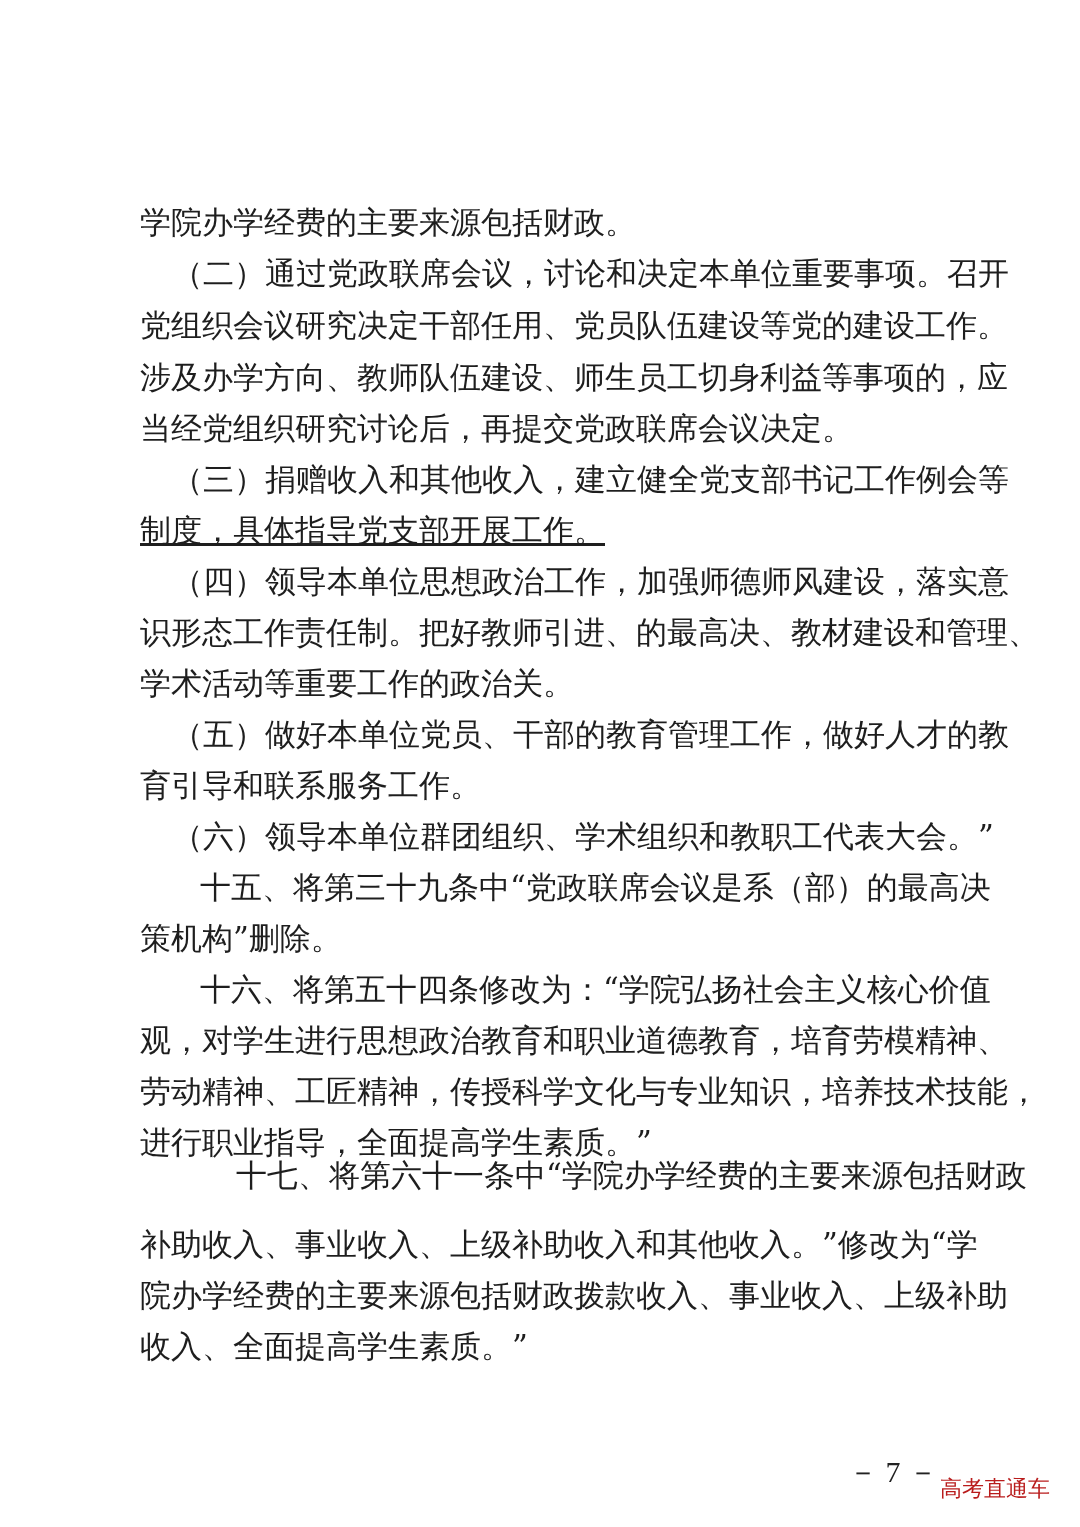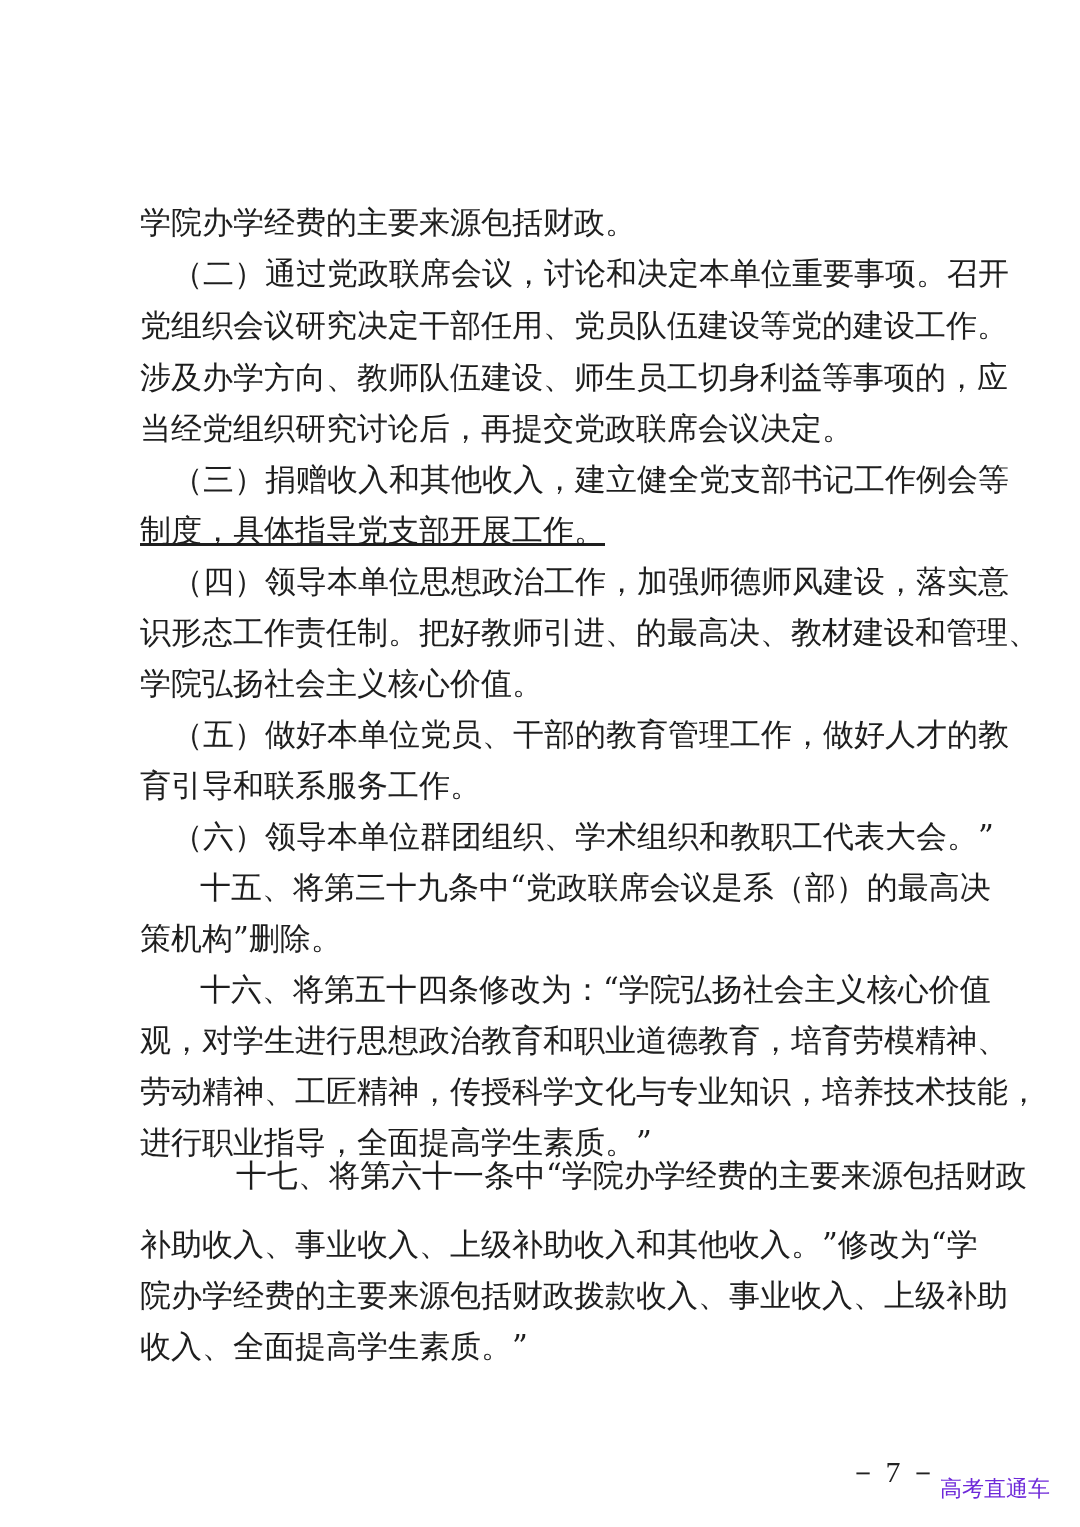--- a/index.html
+++ b/index.html
@@ -11,37 +11,37 @@
       position: absolute; left: 140px; width: 800px; font-size: 31px; line-height: 40px;
       white-space: nowrap; text-align: justify; text-align-last: justify; letter-spacing: 0px;
     }
     .line.last { text-align-last: left; }
     .page-num {
       position: absolute; left: 848px; top: 1452px; font-size: 30px; line-height: 40px;
       font-family: "Liberation Serif", serif; color: #222;
     }
     .watermark {
       position: absolute; left: 940px; top: 1474px; font-size: 22px; line-height: 30px;
-      font-family: "DejaVu Sans", sans-serif; color: #6d28d9;
+      font-family: "DejaVu Sans", sans-serif; color: #b91c1c;
     }
   </style>
 </head>
 <body>
 
 <div>
   <div class="line last" style="top:202px;">学院办学经费的主要来源包括财政。</div>
   <div class="line" style="top:253px;left:172px;width:768px;">（二）通过党政联席会议，讨论和决定本单位重要事项。召开</div>
   <div class="line" style="top:305px;">党组织会议研究决定干部任用、党员队伍建设等党的建设工作。</div>
   <div class="line" style="top:357px;">涉及办学方向、教师队伍建设、师生员工切身利益等事项的，应</div>
   <div class="line last" style="top:408px;">当经党组织研究讨论后，再提交党政联席会议决定。</div>
   <div class="line" style="top:459px;left:172px;width:768px;">（三）捐赠收入和其他收入，建立健全党支部书记工作例会等</div>
   <div class="line last" style="top:510px;text-decoration:underline;">制度，具体指导党支部开展工作。</div>
   <div class="line" style="top:561px;left:172px;width:768px;">（四）领导本单位思想政治工作，加强师德师风建设，落实意</div>
   <div class="line" style="top:612px;">识形态工作责任制。把好教师引进、的最高决、教材建设和管理、</div>
-  <div class="line last" style="top:663px;">学院弘扬社会主义核心价值。</div>
+  <div class="line last" style="top:663px;">学术活动等重要工作的政治关。</div>
   <div class="line" style="top:714px;left:172px;width:768px;">（五）做好本单位党员、干部的教育管理工作，做好人才的教</div>
   <div class="line last" style="top:765px;">育引导和联系服务工作。</div>
   <div class="line" style="top:816px;left:172px;width:756px;">（六）领导本单位群团组织、学术组织和教职工代表大会。”</div>
   <div class="line" style="top:867px;left:200px;width:740px;">十五、将第三十九条中“党政联席会议是系（部）的最高决</div>
   <div class="line last" style="top:918px;">策机构”删除。</div>
   <div class="line" style="top:969px;left:200px;width:740px;">十六、将第五十四条修改为：“学院弘扬社会主义核心价值</div>
   <div class="line" style="top:1020px;">观，对学生进行思想政治教育和职业道德教育，培育劳模精神、</div>
   <div class="line" style="top:1071px;">劳动精神、工匠精神，传授科学文化与专业知识，培养技术技能，</div>
   <div class="line last" style="top:1122px;">进行职业指导，全面提高学生素质。”</div>
   <div class="line" style="top:1155px;left:200px;width:740px;margin-left:36px;">十七、将第六十一条中“学院办学经费的主要来源包括财政</div>

